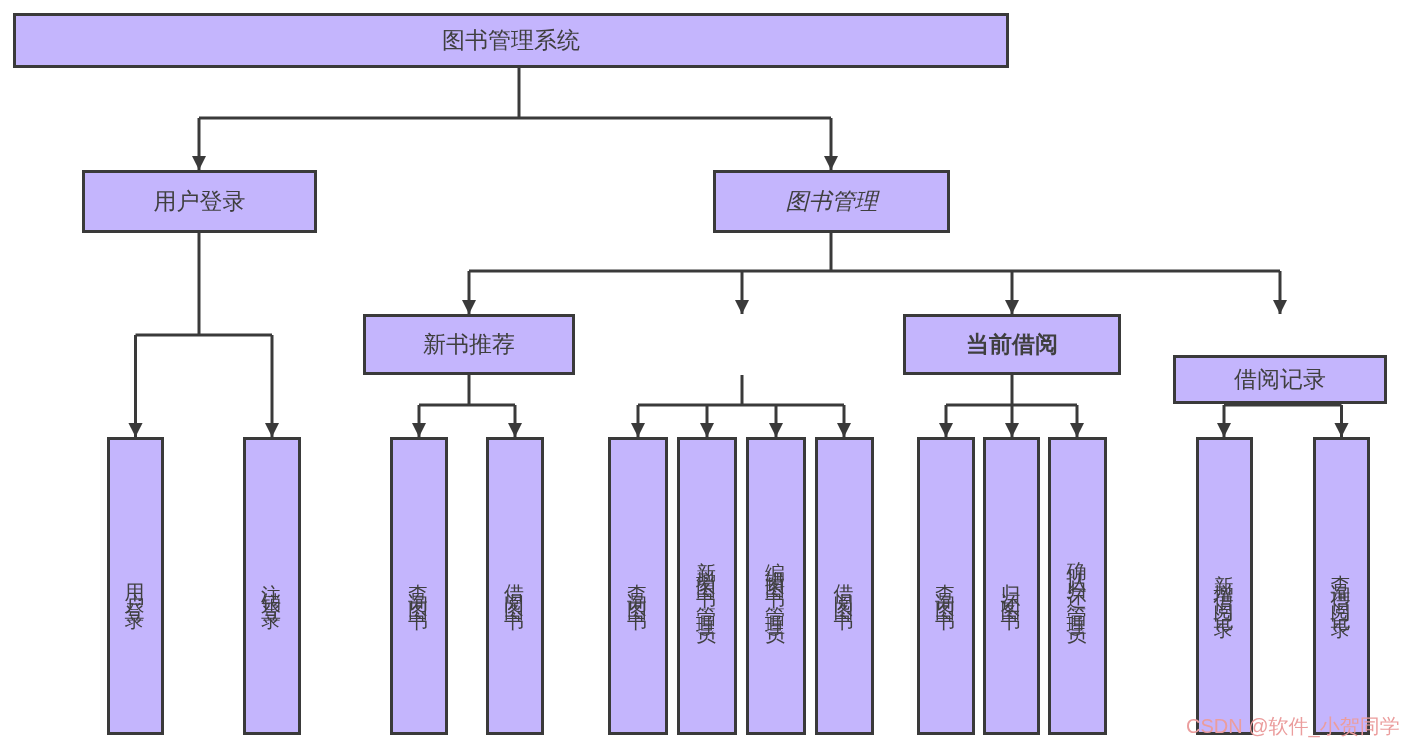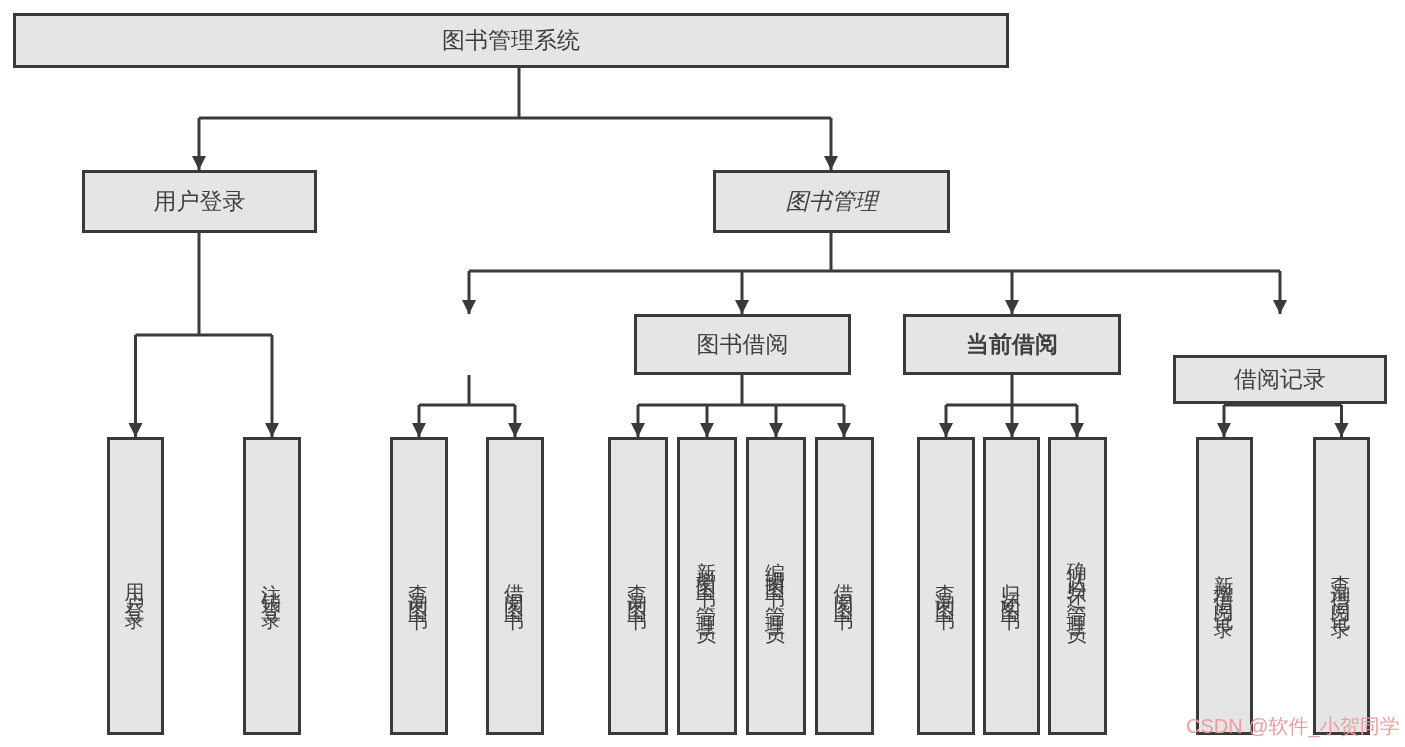--- a/index.html
+++ b/index.html
@@ -18,21 +18,21 @@
   svg.connectors {
     position: absolute;
     left: 0; top: 0;
     width: 1405px; height: 747px;
     z-index: 0;
   }
   .box {
     position: absolute;
     box-sizing: border-box;
     border: 3px solid #3a3a3a;
-    background: #e5e5e5;
+    background: #c4b5fd;
     display: flex;
     align-items: center;
     justify-content: center;
     color: #3f3f3f;
     font-size: 23px;
     z-index: 1;
     white-space: nowrap;
   }
   .vbox {
     font-size: 20px;
@@ -137,22 +137,22 @@
     <span>图书管理系统</span>
   </div>
 
   <div class="box n-userlogin">
     <span>用户登录</span>
   </div>
   <div class="box n-bookmgmt">
     <span>图书管理</span>
   </div>
 
-  <div class="box n-bborrow">
-    <span>图书借阅</span>
+  <div class="box n-nbrec">
+    <span>新书推荐</span>
   </div>
   <div class="box n-cborrow">
     <span>当前借阅</span>
   </div>
   <div class="box n-brecord">
     <span>借阅记录</span>
   </div>
 
   <div class="box vbox n-ul-login">
     <span>用户登录</span>

